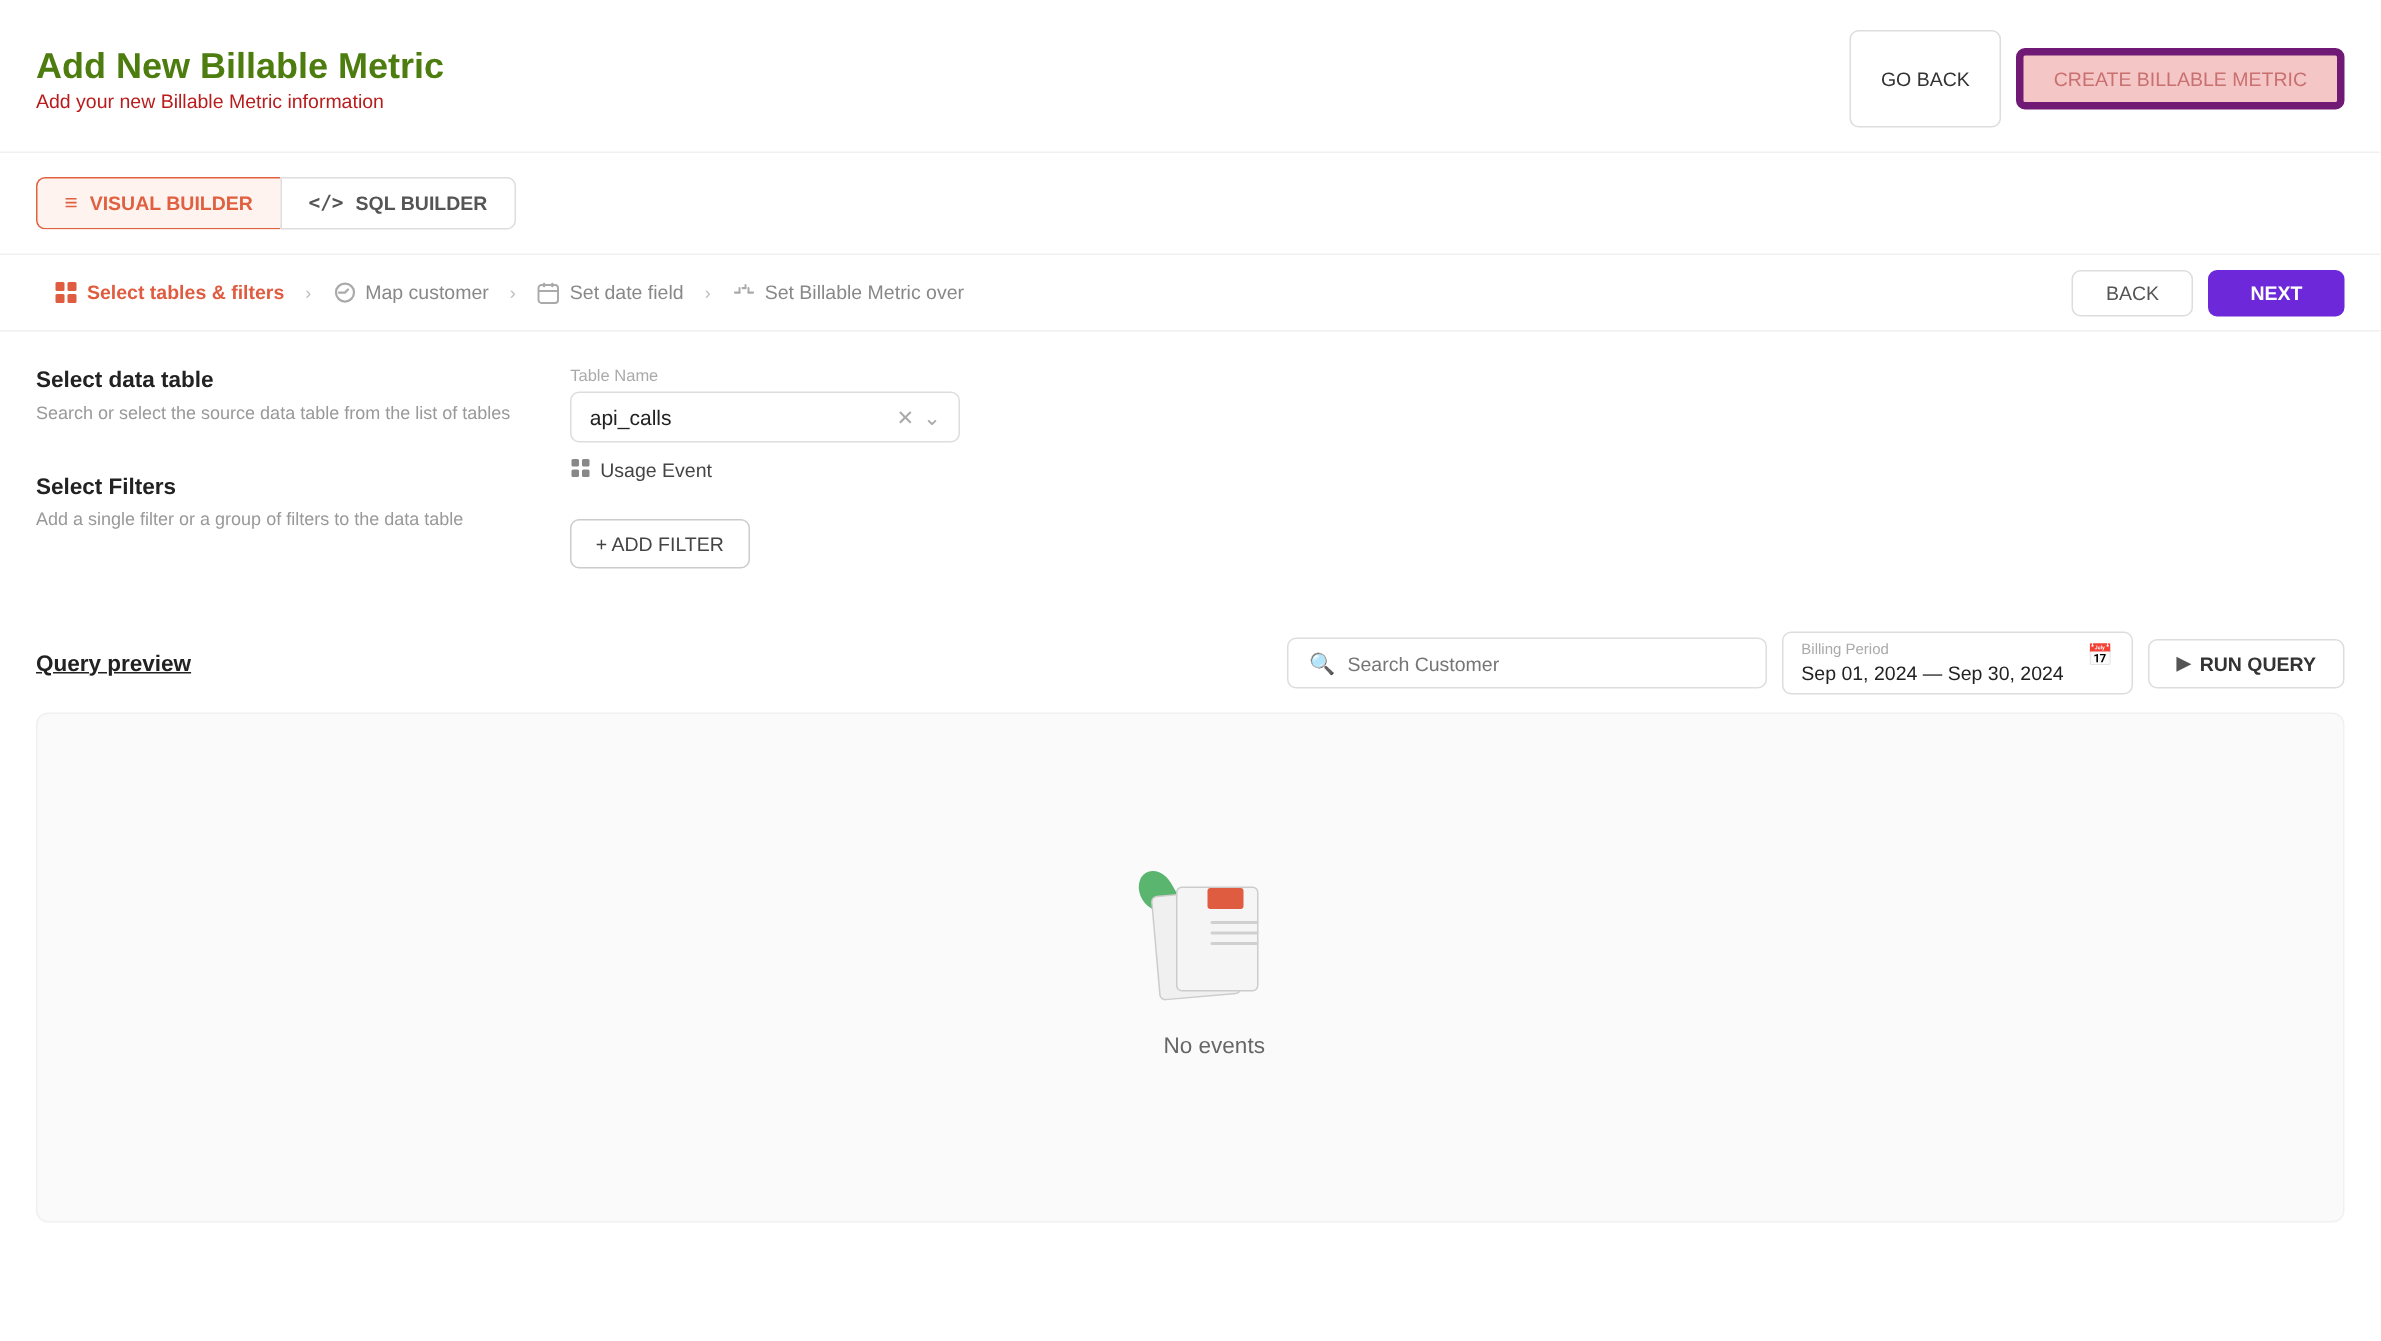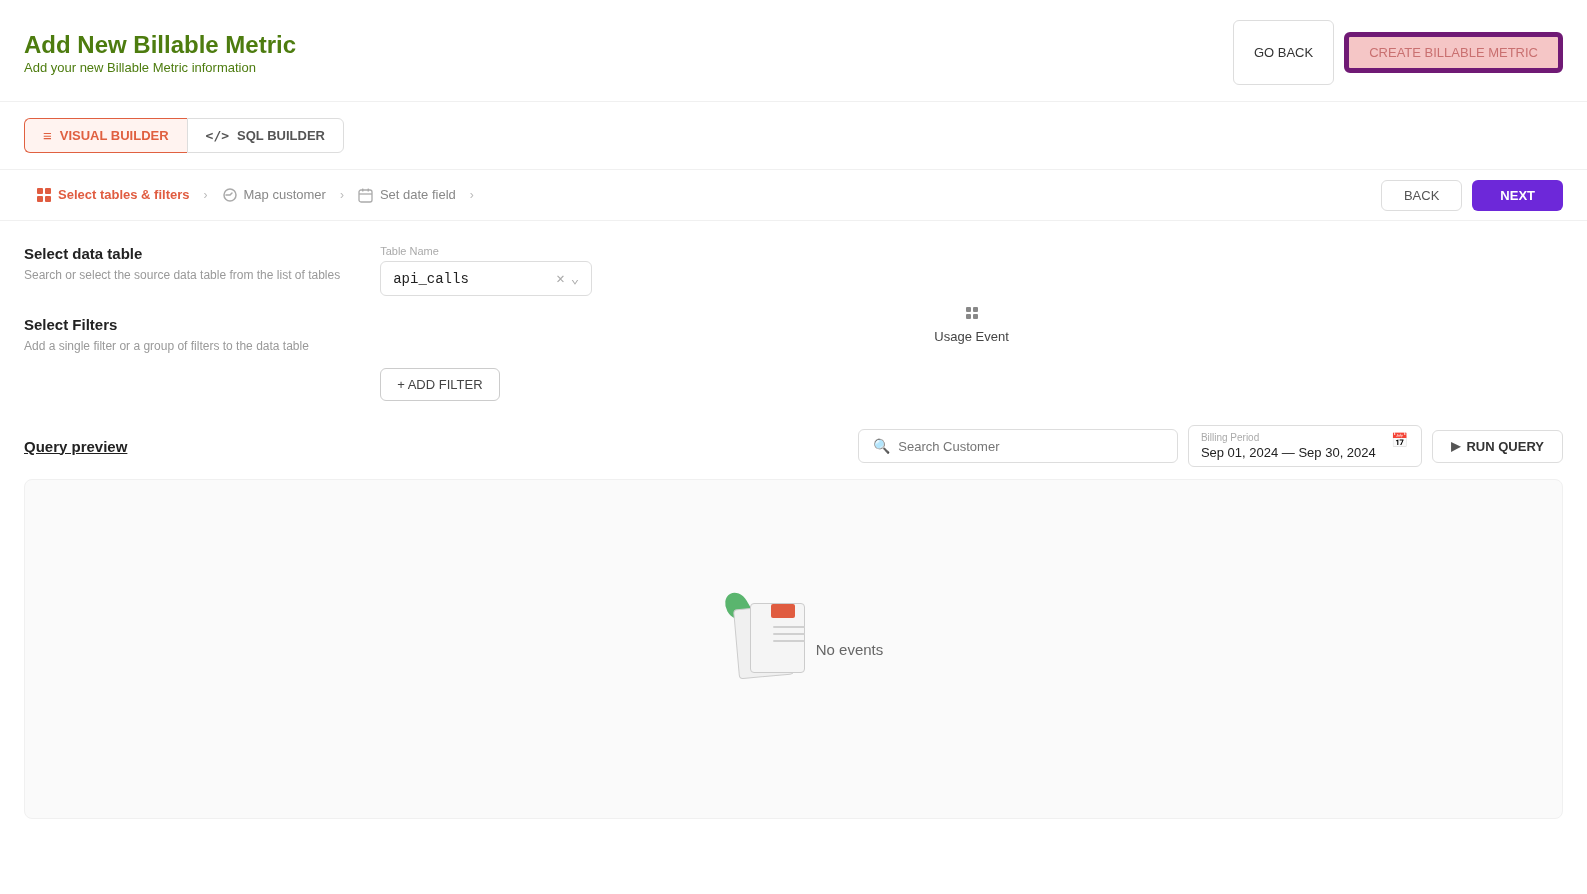--- a/index.html
+++ b/index.html
@@ -1,20 +1,20 @@
 <!DOCTYPE html>
 <html><head>
   <meta charset="utf-8">
   <style>
     * { box-sizing: border-box; margin: 0; padding: 0; }
     body { font-family: -apple-system, BlinkMacSystemFont, 'Segoe UI', sans-serif; background: #fff; color: #333; font-size: 14px; }
 
     .page-header { padding: 20px 24px 16px; border-bottom: 1px solid #f0f0f0; display: flex; align-items: center; justify-content: space-between; }
     .page-title { font-size: 24px; font-weight: 700; color: #4d7c0f; }
-    .page-subtitle { font-size: 13px; color: #4d7c0f; margin-top: 1px; }
+    .page-subtitle { font-size: 13px; color: #b91c1c; margin-top: 1px; }
     .header-actions { display: flex; gap: 10px; align-items: center; }
     .btn-go-back { background: #fff; border: 1px solid #ddd; color: #333; padding: 24px 20px; border-radius: 6px; cursor: pointer; font-size: 13px; font-weight: 500; }
     .btn-create { background: #f5c6c6; border: 5px solid #701a75; color: #c97070; padding: 8px 20px; border-radius: 6px; cursor: pointer; font-size: 13px; font-weight: 500; }
 
     .builder-tabs { padding: 16px 24px; display: flex; gap: 0; }
     .builder-tab { display: flex; align-items: center; gap: 8px; padding: 8px 18px; border: 1px solid #ddd; cursor: pointer; font-size: 13px; font-weight: 600; color: #555; background: #fff; }
     .builder-tab:first-child { border-radius: 6px 0 0 6px; border-right: none; }
     .builder-tab:last-child { border-radius: 0 6px 6px 0; }
     .builder-tab.active { background: #fff3f0; border-color: #e06040; color: #e06040; }
 
@@ -29,40 +29,40 @@
     .btn-next { background: #6d28d9; border: none; color: #fff; padding: 8px 28px; border-radius: 6px; cursor: pointer; font-size: 13px; font-weight: 600; }
 
     .content-area { display: flex; padding: 24px; gap: 40px; min-height: 200px; }
     .left-labels { min-width: 280px; }
     .section-title { font-size: 15px; font-weight: 600; color: #222; margin-bottom: 4px; }
     .section-desc { font-size: 12px; color: #999; line-height: 1.5; }
     .section-block { margin-bottom: 32px; }
 
     .right-controls { flex: 1; }
     .table-name-label { font-size: 11px; color: #aaa; margin-bottom: 4px; }
-    .table-select { display: flex; align-items: center; border: 1px solid #ddd; border-radius: 6px; padding: 8px 12px; width: 212px; cursor: pointer; background: #fff; gap: 8px; font-family: Liberation Mono, monospace; }
+    .table-select { display: flex; align-items: center; border: 1px solid #ddd; border-radius: 6px; padding: 8px 12px; width: 260px; cursor: pointer; background: #fff; gap: 8px; }
     .table-select-value { flex: 1; font-size: 14px; color: #222; }
     .table-select-icons { display: flex; gap: 6px; color: #aaa; }
-    .usage-event-badge { display: flex; align-items: center; gap: 6px; margin-top: 10px; font-size: 13px; color: #444; flex-direction: column; }
+    .usage-event-badge { display: flex; align-items: center; gap: 6px; margin-top: 10px; font-size: 13px; color: #444; }
     .grid-icon { color: #888; }
 
     .add-filter-btn { display: flex; align-items: center; gap: 6px; padding: 8px 16px; border: 1px solid #ccc; border-radius: 6px; background: #fff; cursor: pointer; font-size: 13px; color: #444; font-weight: 500; }
 
     .query-preview-section { padding: 0 24px 24px; }
     .query-preview-header { display: flex; align-items: center; justify-content: space-between; margin-bottom: 12px; }
     .query-preview-title { font-size: 15px; font-weight: 600; color: #222; text-decoration: underline; }
     .query-controls { display: flex; align-items: center; gap: 10px; }
     .search-customer-input { display: flex; align-items: center; gap: 8px; border: 1px solid #ddd; border-radius: 6px; padding: 8px 14px; min-width: 320px; background: #fff; }
     .search-customer-input input { border: none; outline: none; font-size: 13px; color: #888; flex: 1; background: transparent; }
     .billing-period-box { display: flex; gap: 8px; border: 1px solid #ddd; border-radius: 6px; padding: 6px 12px; cursor: pointer; background: #fff; }
     .billing-period-label { font-size: 10px; color: #aaa; display: block; line-height: 1.2; }
     .billing-period-value { font-size: 13px; color: #222; font-weight: 500; }
     .run-query-btn { display: flex; align-items: center; gap: 6px; padding: 8px 18px; border: 1px solid #ddd; border-radius: 6px; background: #fff; cursor: pointer; font-size: 13px; font-weight: 600; color: #333; }
 
-    .query-result-area { border: 1px solid #f0f0f0; border-radius: 8px; min-height: 340px; display: flex; flex-direction: row; align-items: center; justify-content: center; background: #fafafa; padding-left: 32px; }
+    .query-result-area { border: 1px solid #f0f0f0; border-radius: 8px; min-height: 340px; display: flex; flex-direction: column; align-items: center; justify-content: center; background: #fafafa; padding-left: 32px; }
     .no-events-text { font-size: 15px; color: #666; }
 
     
     .clipboard-illustration { position: relative; width: 80px; height: 90px; margin-bottom: 14px; }
     .paper-back { position: absolute; left: 0; top: 10px; width: 55px; height: 70px; background: #f0f0f0; border: 1.5px solid #ccc; border-radius: 4px; transform: rotate(-5deg); }
     .paper-front { position: absolute; left: 14px; top: 6px; width: 55px; height: 70px; background: #f5f5f5; border: 1.5px solid #ccc; border-radius: 4px; }
     .paper-clip { position: absolute; left: 20px; top: 0px; width: 24px; height: 14px; background: #e05c40; border-radius: 2px; z-index: 3; }
     .paper-lines { position: absolute; left: 22px; top: 22px; z-index: 2; }
     .paper-line { width: 32px; height: 2px; background: #d0d0d0; border-radius: 1px; margin-bottom: 5px; }
     .paper-leaf { position: absolute; left: -10px; top: -5px; width: 22px; height: 28px; background: #5ab56e; border-radius: 50% 50% 0 50%; transform: rotate(-30deg); z-index: 0; }
@@ -125,20 +125,29 @@
           <rect x="1" y="2" width="13" height="12" rx="2" stroke="#aaa" stroke-width="1.3"></rect>
           <path d="M1 6h13" stroke="#aaa" stroke-width="1.3"></path>
           <rect x="4" y="0.5" width="1.5" height="3" rx="0.5" fill="#aaa"></rect>
           <rect x="9.5" y="0.5" width="1.5" height="3" rx="0.5" fill="#aaa"></rect>
         </svg>
       </span>
       <span>Set date field</span>
     </div>
     <span class="step-arrow">›</span>
 
+    <div class="step">
+      <span class="step-icon">
+        <svg width="16" height="16" viewBox="0 0 16 16" fill="none">
+          <path d="M2 8h3M7 5h2M11 8h3" stroke="#aaa" stroke-width="1.5" stroke-linecap="round"></path>
+          <path d="M5 8V5M9 5V3M11 8V5" stroke="#aaa" stroke-width="1.3" stroke-linecap="round"></path>
+        </svg>
+      </span>
+      <span>Set Billable Metric over</span>
+    </div>
   </div>
   <div class="steps-right">
     <button class="btn-back-step">BACK</button>
     <button class="btn-next">NEXT</button>
   </div>
 </div>
 
 <div class="content-area">
 
   <div class="left-labels">

